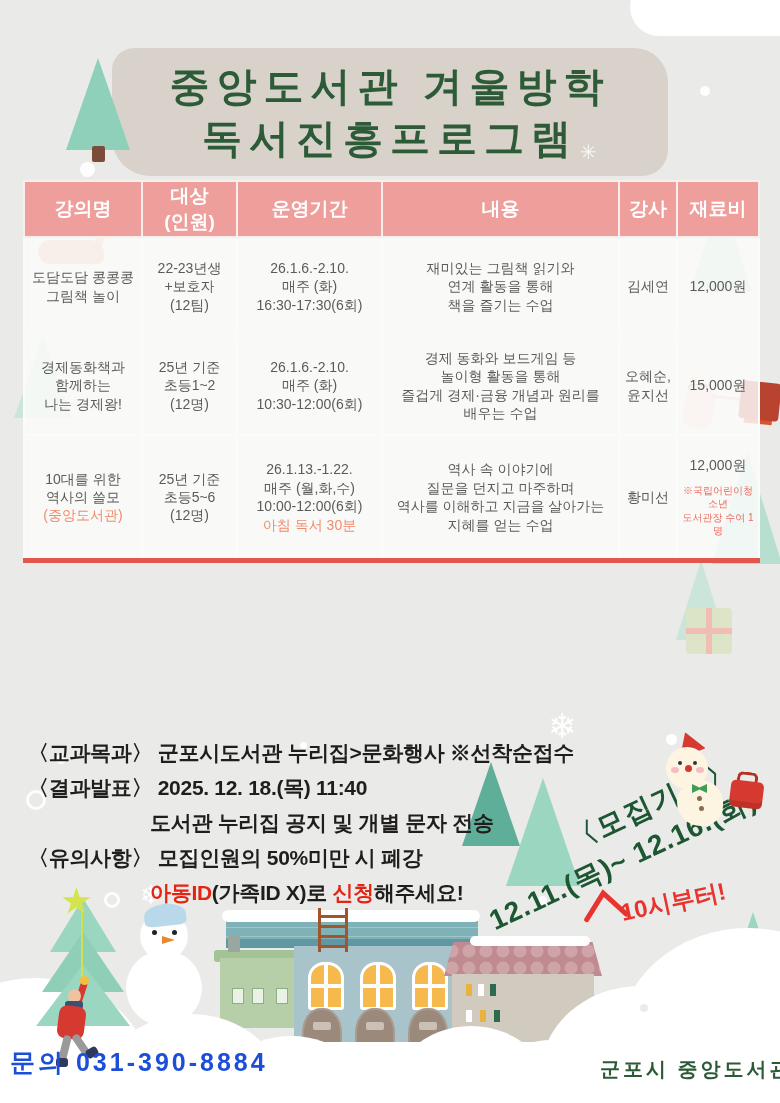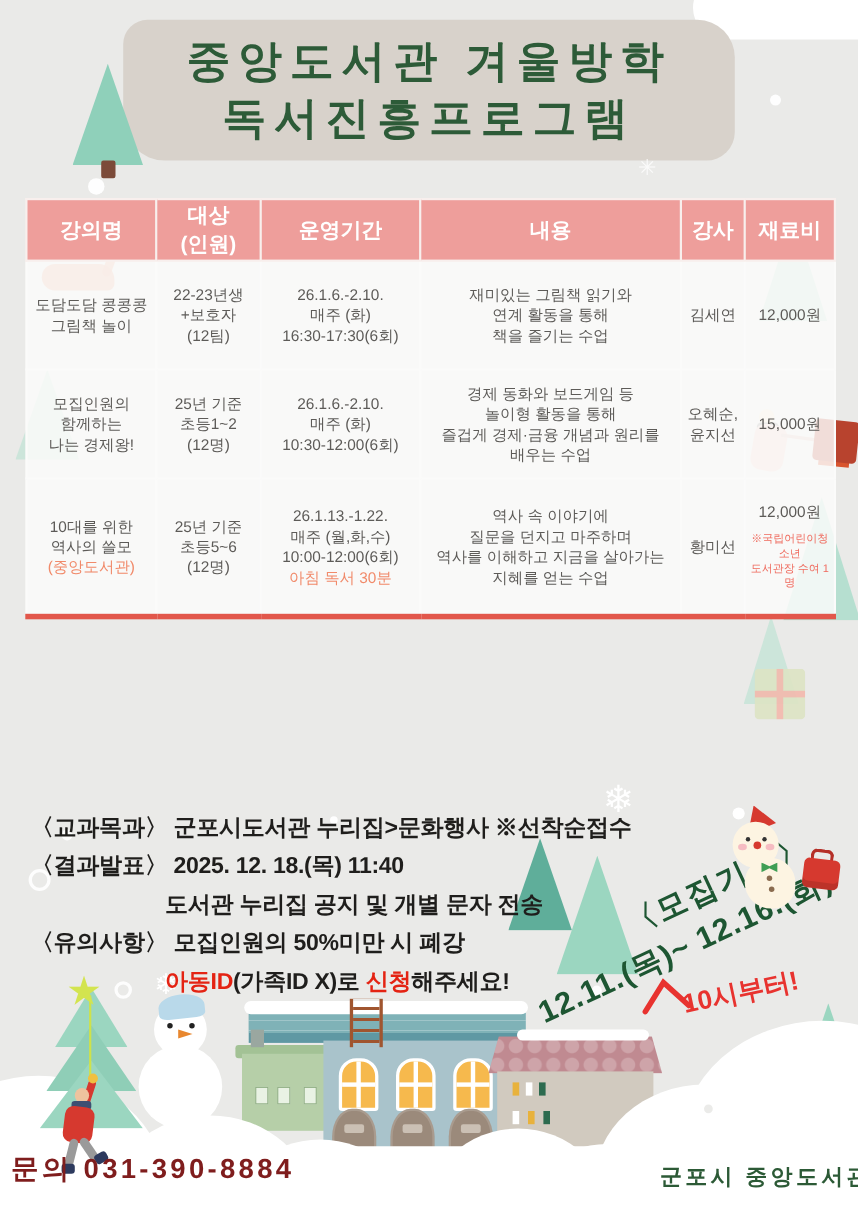--- a/index.html
+++ b/index.html
@@ -13,21 +13,21 @@
   .dot{position:absolute; background:#fff; border-radius:50%; opacity:.95;}
   .flake{position:absolute; color:#fff; text-align:center;}
   .ring{position:absolute; border:3px solid #fff; border-radius:50%; opacity:.9;}
   .cloud{position:absolute; background:#fff; border-radius:50px;}
   .tree{position:absolute; clip-path:polygon(50% 0,100% 100%,0 100%);}
   .trunk{position:absolute; background:#7c4b39; border-radius:2px;}
   .mound{position:absolute; background:#fff; border-radius:50%;}
 
   
   .title-plate{
-    position:absolute; left:112px; top:18px; width:556px; height:128px;
+    position:absolute; left:112px; top:48px; width:556px; height:128px;
     background:#d8d2cb; border-radius:22px 34px 26px 38px;
     display:flex; flex-direction:column; justify-content:center; align-items:center;
   }
   .title-line{
     color:#2d5b38; font-size:40px; font-weight:bold; letter-spacing:7px;
     line-height:52px; white-space:nowrap;
   }
 
   
   table.program{
@@ -127,21 +127,21 @@
          border-radius:45% 45% 6px 6px; box-shadow:inset 0 0 0 2px rgba(255,255,255,.15);}
   .dlabel{position:absolute; top:14px; left:11px; width:18px; height:8px; background:#cbc0b4; border-radius:2px;}
   .b-house{position:absolute; left:452px; top:974px; width:142px; height:72px; background:#d1cabf; z-index:2;}
   .h-roof{position:absolute; left:444px; top:942px; width:158px; height:34px; background:#c08a91; z-index:2;
           clip-path:polygon(6% 0,94% 0,100% 100%,0 100%);
           background-image:radial-gradient(circle at 8px 9px, rgba(255,255,255,.22) 6px, transparent 7px);
           background-size:17px 17px;}
   .hw{position:absolute; width:6px; height:12px; z-index:3;}
 
   
-  .contact{position:absolute; left:10px; top:1046px; z-index:6; color:#7f1d1d;
+  .contact{position:absolute; left:10px; top:1046px; z-index:6; color:#1d4ed8;
            font-size:25px; font-weight:bold; letter-spacing:3px; white-space:nowrap;}
   .library{position:absolute; left:600px; top:1056px; z-index:6; color:#2c5a36;
            font-size:20px; font-weight:bold; letter-spacing:3px; white-space:nowrap;}
 
   
   .cat{position:absolute; left:38px; top:240px; width:66px; height:24px; background:#eba083;
        border-radius:12px 14px 6px 12px; opacity:.8; z-index:1;}
   .cat-tail{position:absolute; left:96px; top:226px; width:8px; height:26px; background:#eba083;
             border-radius:6px; transform:rotate(20deg); opacity:.8; z-index:1;}
   .sledman{position:absolute; left:678px; top:372px; width:110px; height:70px; z-index:1; opacity:.9;}
@@ -222,21 +222,21 @@
       <td>26.1.6.-2.10.
 매주 (화)
 16:30-17:30(6회)</td>
       <td>재미있는 그림책 읽기와
 연계 활동을 통해
 책을 즐기는 수업</td>
       <td>김세연</td>
       <td>12,000원</td>
     </tr>
     <tr>
-      <td>모집인원의
+      <td>경제동화책과
 함께하는
 나는 경제왕!</td>
       <td>25년 기준
 초등1~2
 (12명)</td>
       <td>26.1.6.-2.10.
 매주 (화)
 10:30-12:00(6회)</td>
       <td>경제 동화와 보드게임 등
 놀이형 활동을 통해

